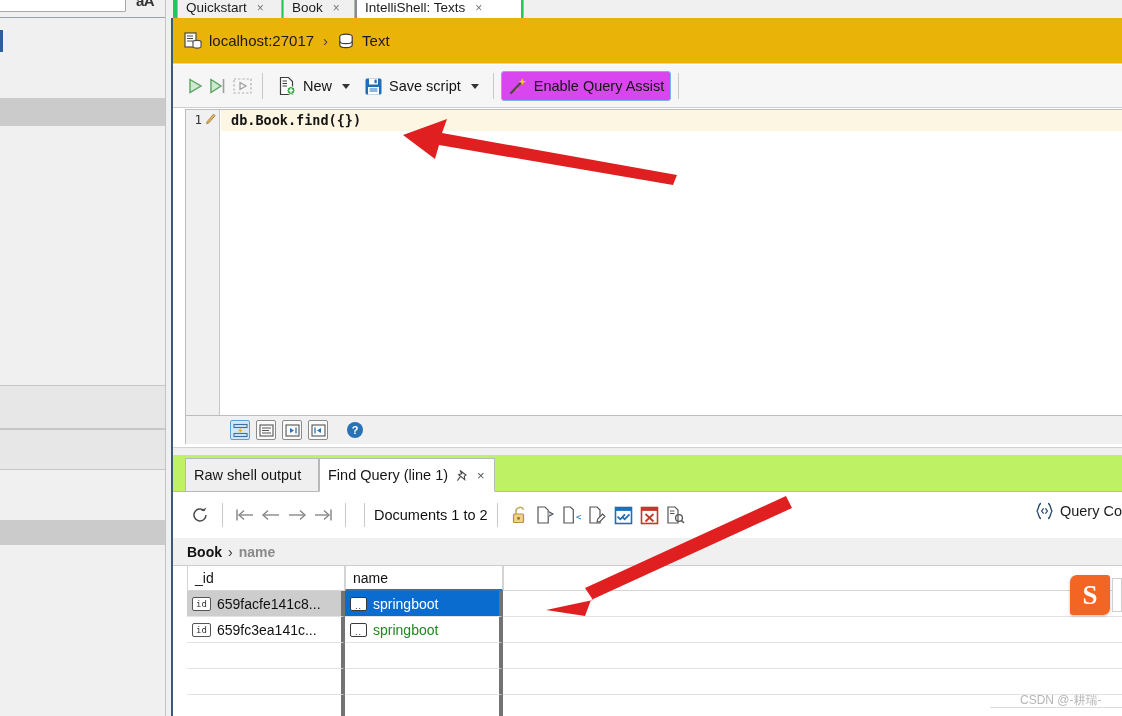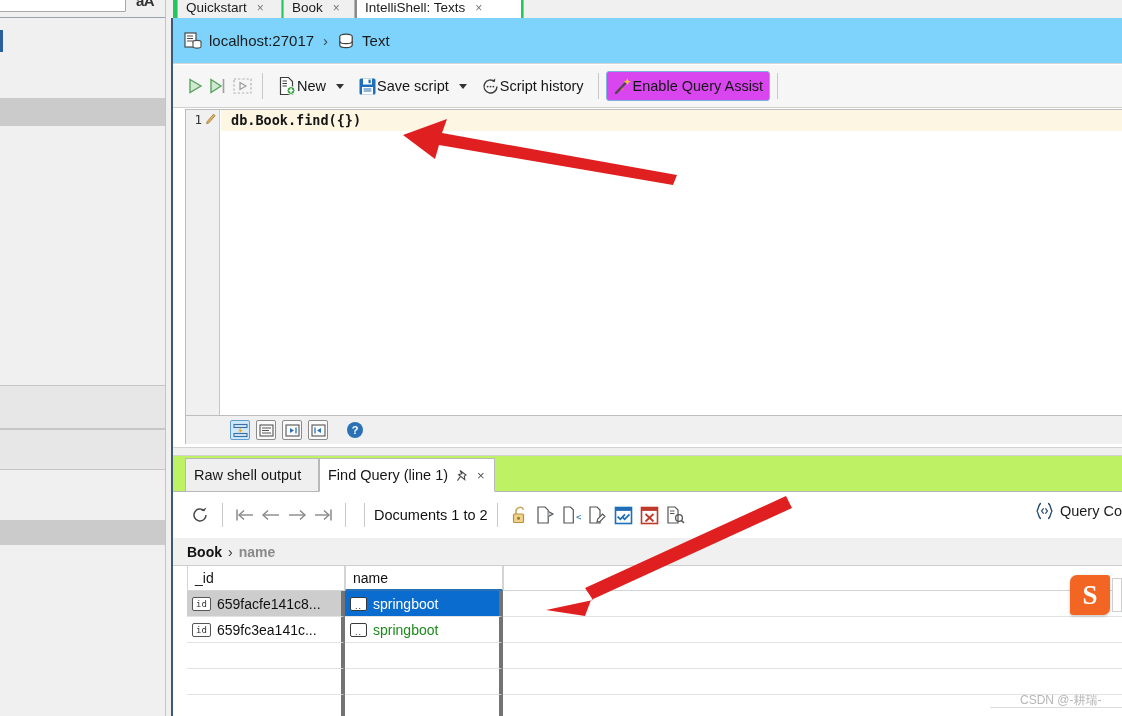--- a/index.html
+++ b/index.html
@@ -66,34 +66,34 @@
     background: #f0f0f0; border: 1px solid #b4b4b4; border-bottom: none;
     border-radius: 3px 3px 0 0;
     display: flex; align-items: flex-end; padding: 0 7px 3px 8px; gap: 10px;
     font-size: 13.5px; color: #1b1b1b; white-space: nowrap;
   }
   .tab.active { background: #ffffff; border-color: #8c8c8c; z-index: 3; top: -16px; height: 34px; }
   .tab .x { color: #777; font-size: 12px; }
 
   #crumb-bar {
     position: absolute; left: 0; top: 18px; width: 949px; height: 46px;
-    background: #7dd3fc; border-bottom: 1px solid #d6d6d6;
+    background: #eab308; border-bottom: 1px solid #d6d6d6;
     display: flex; align-items: center; padding-left: 11px; gap: 7px;
   }
   #crumb-bar .crumb-txt { font-size: 15px; color: #1b1b1b; }
   #crumb-bar .sep { font-size: 15px; color: #444; margin: 0 2px; }
 
   
   #toolbar {
     position: absolute; left: 0; top: 65px; width: 949px; height: 43px;
     background: #f6f6f6; border-bottom: 1px solid #cfcfcf;
     display: flex; align-items: center; padding-left: 10px;
   }
   .tb-btn {
-    display: flex; align-items: center; height: 30px;
+    display: flex; align-items: center; gap: 6px; height: 30px;
     padding: 0 6px; border: 1px solid transparent; border-radius: 3px;
     font-size: 14.5px; color: #151515; white-space: nowrap;
   }
   .tb-btn.highlight { background: #d946ef; border-color: #7cb3dd; }
   .tb-sep { width: 1px; height: 26px; background: #c8c8c8; margin: 0 7px; }
   .tb-arrow {
     width: 0; height: 0; border-left: 4.5px solid transparent; border-right: 4.5px solid transparent;
     border-top: 5px solid #333; margin: 0 7px 0 3px;
   }
   .playbtn { width: 24px; height: 26px; display: flex; align-items: center; justify-content: center; }
@@ -353,32 +353,20 @@
             <rect x="10.5" y="2.6" width="2.2" height="3.6" fill="#1e6fb8"></rect>
             <rect x="4" y="10" width="11" height="7.5" fill="#fff"></rect>
             <line x1="5.6" y1="12" x2="13.4" y2="12" stroke="#1e6fb8"></line>
             <line x1="5.6" y1="14" x2="13.4" y2="14" stroke="#1e6fb8"></line>
           </svg>
         </span>
         <span>Save script</span>
       </div>
       <div class="tb-arrow"></div>
 
-      <div class="tb-btn">
-        <span style="display:inline-flex;">
-          <svg width="19" height="19" viewBox="0 0 19 19">
-            <path d="M16 9.5a6.5 6.5 0 1 1-2.4-5.05" fill="none" stroke="#3c3c3c" stroke-width="1.4"></path>
-            <path d="M14.2 1.5 L14 4.8 L10.8 4.2 Z" fill="#3c3c3c"></path>
-            <circle cx="6.6" cy="9.6" r="0.95" fill="#3c3c3c"></circle>
-            <circle cx="9.5" cy="9.6" r="0.95" fill="#3c3c3c"></circle>
-            <circle cx="12.4" cy="9.6" r="0.95" fill="#3c3c3c"></circle>
-          </svg>
-        </span>
-        <span>Script history</span>
-      </div>
 
       <div class="tb-sep"></div>
 
       <div class="tb-btn highlight">
         <span style="display:inline-flex;">
           <svg width="20" height="20" viewBox="0 0 20 20">
             <line x1="3" y1="17" x2="13" y2="6.5" stroke="#4a4a4a" stroke-width="2.4" stroke-linecap="round"></line>
             <path d="M14.3 2.2 l1.1 2.5 l2.6 1 l-2.6 1 l-1.1 2.5 l-1.1-2.5 l-2.6-1 l2.6-1 Z" fill="#f5c344"></path>
             <path d="M9.4 11.4 l.6 1.4 l1.4 .6 l-1.4 .6 l-.6 1.4 l-.6-1.4 l-1.4-.6 l1.4-.6 Z" fill="#e86a8c"></path>
           </svg>

